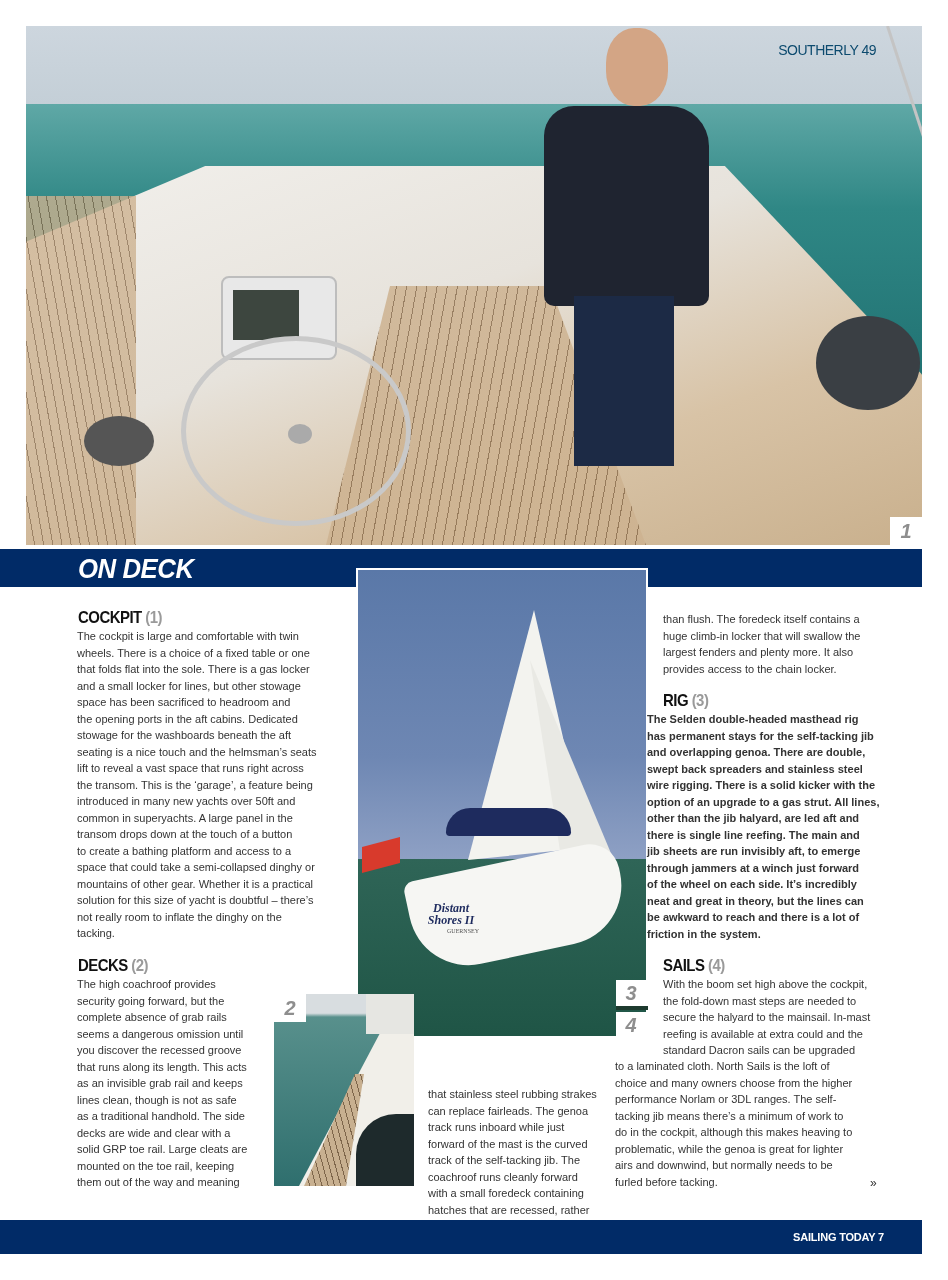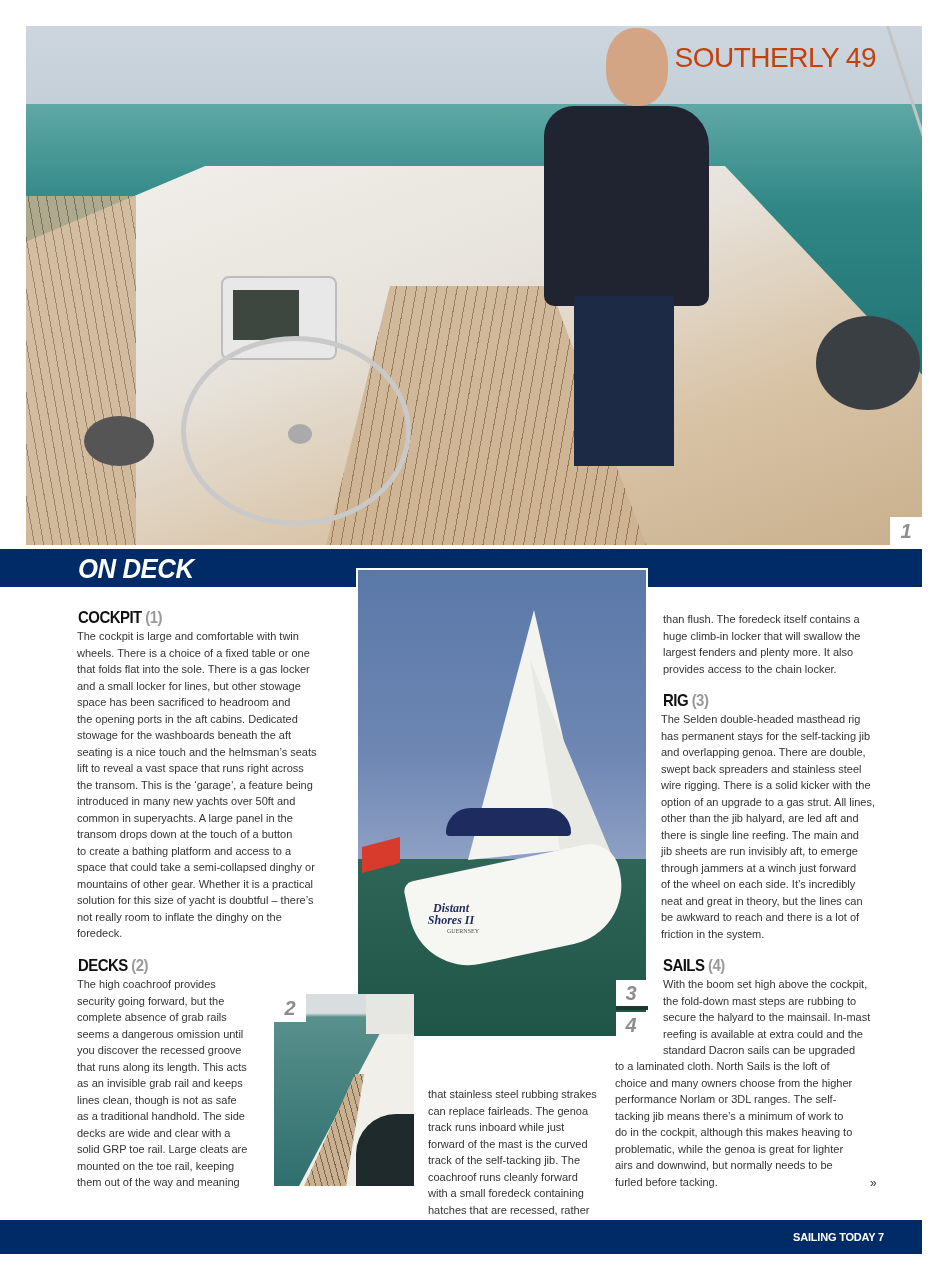--- a/index.html
+++ b/index.html
@@ -40,21 +40,21 @@
   .hero .plotter { left: 195px; top: 250px; width: 112px; height: 80px; background: #e8e8e8; border-radius: 8px; border: 2px solid #bdbdbd; }
   .hero .plotter .scr { position: absolute; left: 10px; top: 12px; width: 66px; height: 50px; background: #3d463f; }
   .hero .man-jacket { left: 518px; top: 80px; width: 165px; height: 200px; background: #1f2430; border-radius: 30px 40px 10px 10px; }
   .hero .man-jeans { left: 548px; top: 270px; width: 100px; height: 170px; background: #1c2a45; }
   .hero .man-head { left: 580px; top: 2px; width: 62px; height: 78px; border-radius: 45%; background: #d3a585; }
   .hero .winch { left: 58px; top: 390px; width: 70px; height: 50px; border-radius: 50%; background: #555; }
   .hero .solar { left: 790px; top: 290px; width: 104px; height: 94px; border-radius: 50%; background: #3a3f44; }
   .hero .mast-line { left: 860px; top: 0; width: 3px; height: 460px; background: #c4c4c4; transform: rotate(-18deg); transform-origin: top; }
 
   .hero-title {
-    right: 72px; top: 42px; color: #c2410c; font-size: 28px; letter-spacing: -0.5px;
+    right: 72px; top: 42px; color: #0c4a6e; font-size: 14px; letter-spacing: -0.5px;
     font-family: "Liberation Sans", sans-serif; font-weight: normal;
   }
   .num-tag {
     background: #ffffff; color: #8e8e8e; font-weight: bold; font-style: italic;
     font-family: "Liberation Sans", sans-serif; font-size: 20px; text-align: center;
   }
   .tag1 { left: 890px; top: 517px; width: 32px; height: 28px; line-height: 28px; }
 
   
   .band { left: 0; top: 549px; width: 922px; height: 38px; background: #012b67; }
@@ -122,21 +122,21 @@
   }
   .body .ln { display: block; white-space: nowrap; }
 
   .cockpit-head { left: 78px; top: 608px; }
   .cockpit-body { left: 77px; top: 628px; width: 265px; }
   .decks-head { left: 78px; top: 956px; }
   .decks-body { left: 77px; top: 976px; width: 190px; }
   .decks-cont { left: 428px; top: 1086px; width: 185px; }
   .col3-top { left: 663px; top: 611px; width: 235px; }
   .rig-head { left: 663px; top: 691px; }
-  .rig-body { left: 661px; top: 711px; width: 235px; }
+  .rig-body { left: 647px; top: 711px; width: 235px; font-weight: bold; }
   .sails-head { left: 663px; top: 956px; }
   .sails-body-a { left: 663px; top: 976px; width: 230px; }
   .sails-body-b { left: 615px; top: 1058px; width: 265px; }
   .more { left: 870px; top: 1176px; font-size: 12px; color: #333; }
 
   
   .footer { left: 0; top: 1220px; width: 922px; height: 34px; background: #012b67; }
   .footer-text {
     right: 64px; top: 1220px; height: 34px; line-height: 34px; color: #fff;
     font-size: 11px; font-weight: bold; letter-spacing: -0.2px;
@@ -209,21 +209,21 @@
     <span class="ln">lift to reveal a vast space that runs right across</span>
     <span class="ln">the transom. This is the ‘garage’, a feature being</span>
     <span class="ln">introduced in many new yachts over 50ft and</span>
     <span class="ln">common in superyachts. A large panel in the</span>
     <span class="ln">transom drops down at the touch of a button</span>
     <span class="ln">to create a bathing platform and access to a</span>
     <span class="ln">space that could take a semi-collapsed dinghy or</span>
     <span class="ln">mountains of other gear. Whether it is a practical</span>
     <span class="ln">solution for this size of yacht is doubtful – there’s</span>
     <span class="ln">not really room to inflate the dinghy on the</span>
-    <span class="ln">foredeck.</span>
+    <span class="ln">tacking.</span>
   </div>
 
 <div class="abs head decks-head">
   <span>DECKS</span>
   <span class="n">(2)</span>
 </div>
 <div class="abs body decks-body" id="decks-body">
     <span class="ln">The high coachroof provides</span>
     <span class="ln">security going forward, but the</span>
     <span class="ln">complete absence of grab rails</span>
@@ -275,21 +275,21 @@
     <span class="ln">be awkward to reach and there is a lot of</span>
     <span class="ln">friction in the system.</span>
   </div>
 
 <div class="abs head sails-head">
   <span>SAILS</span>
   <span class="n">(4)</span>
 </div>
 <div class="abs body sails-body-a" id="sails-a">
     <span class="ln">With the boom set high above the cockpit,</span>
-    <span class="ln">the fold-down mast steps are rubbing to</span>
+    <span class="ln">the fold-down mast steps are needed to</span>
     <span class="ln">secure the halyard to the mainsail. In-mast</span>
     <span class="ln">reefing is available at extra could and the</span>
     <span class="ln">standard Dacron sails can be upgraded</span>
   </div>
 <div class="abs body sails-body-b" id="sails-b">
     <span class="ln">to a laminated cloth. North Sails is the loft of</span>
     <span class="ln">choice and many owners choose from the higher</span>
     <span class="ln">performance Norlam or 3DL ranges. The self-</span>
     <span class="ln">tacking jib means there’s a minimum of work to</span>
     <span class="ln">do in the cockpit, although this makes heaving to</span>

